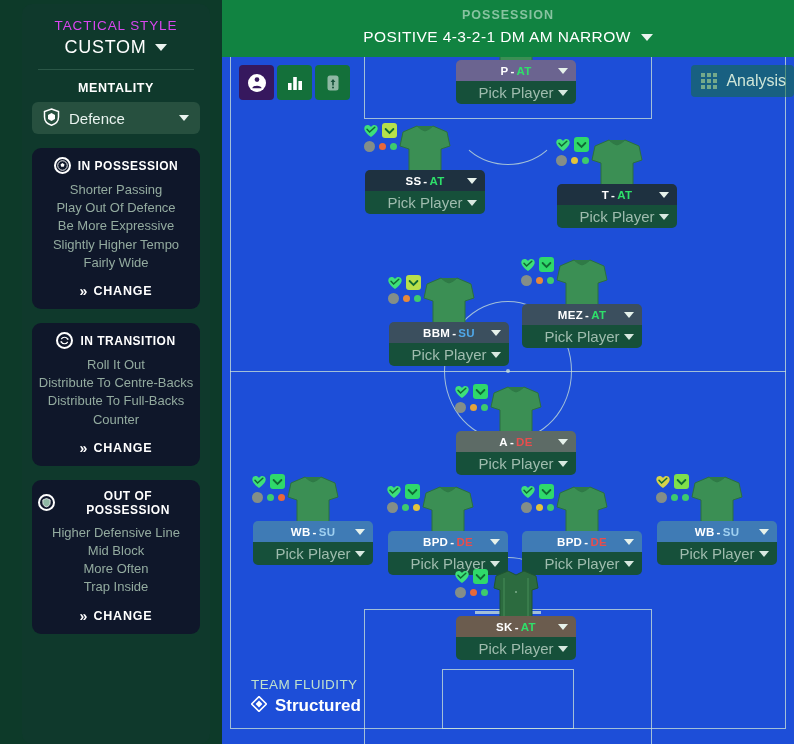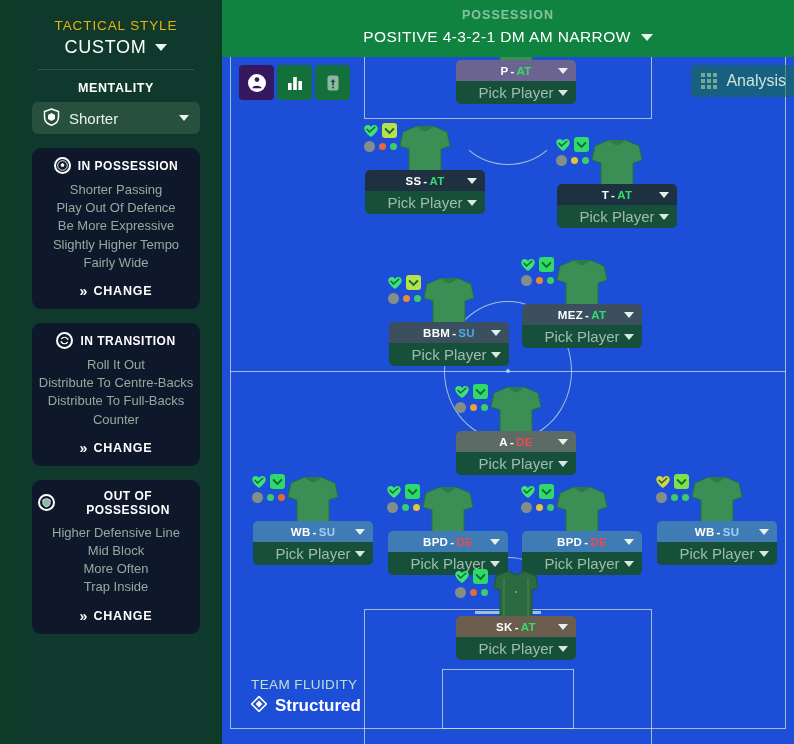--- a/index.html
+++ b/index.html
@@ -25,21 +25,21 @@
     background: #0f172a;
     border-radius: 9px;
     margin: 0 10px 14px 10px;
     padding: 9px 6px 10px 6px;
     text-align: center;
   }
   .style-head {
     padding: 14px 0 0 0; text-align: center;
   }
   .style-label {
-    color: #eab308; font-size: 13.5px; letter-spacing: .9px; font-weight: 400;
+    color: #d946ef; font-size: 13.5px; letter-spacing: .9px; font-weight: 400;
   }
   .style-value {
     color: #ffffff; font-size: 18px; letter-spacing: .7px;
     margin-top: 4px; display: inline-flex; align-items: center; gap: 9px;
     justify-content: center;
   }
   .divider { height: 1px; background: #2b5747; margin: 11px 16px 0 16px; }
   .mentality-label {
     color: #ffffff; font-size: 12.5px; font-weight: bold; letter-spacing: .6px;
     margin-top: 11px; text-align: center;
@@ -169,21 +169,21 @@
     <div class="divider"></div>
 
     <div class="mentality-label">MENTALITY</div>
     <div id="mentality-select">
       <span>
         <svg width="17" height="18" viewBox="0 0 17 18">
             <path d="M8.5 1 L15.5 3.5 V9 C15.5 13.2 12.4 16 8.5 17.2 C4.6 16 1.5 13.2 1.5 9 V3.5 Z" fill="none" stroke="#ffffff" stroke-width="1.5"></path>
             <path d="M8.5 5 L12 7 V11 L8.5 13 L5 11 V7 Z" fill="#ffffff"></path>
           </svg>
       </span>
-      <span class="mval">Shorter</span>
+      <span class="mval">Defence</span>
       <span class="chev"></span>
     </div>
 
     <div style="height:14px"></div>
 
     <div class="panel">
       <div class="phase-title">
         <span class="circ-icon">
           <svg width="11" height="11" viewBox="0 0 12 12">
               <circle cx="6" cy="6" r="5.2" fill="none" stroke="#fff" stroke-width="1"></circle>

